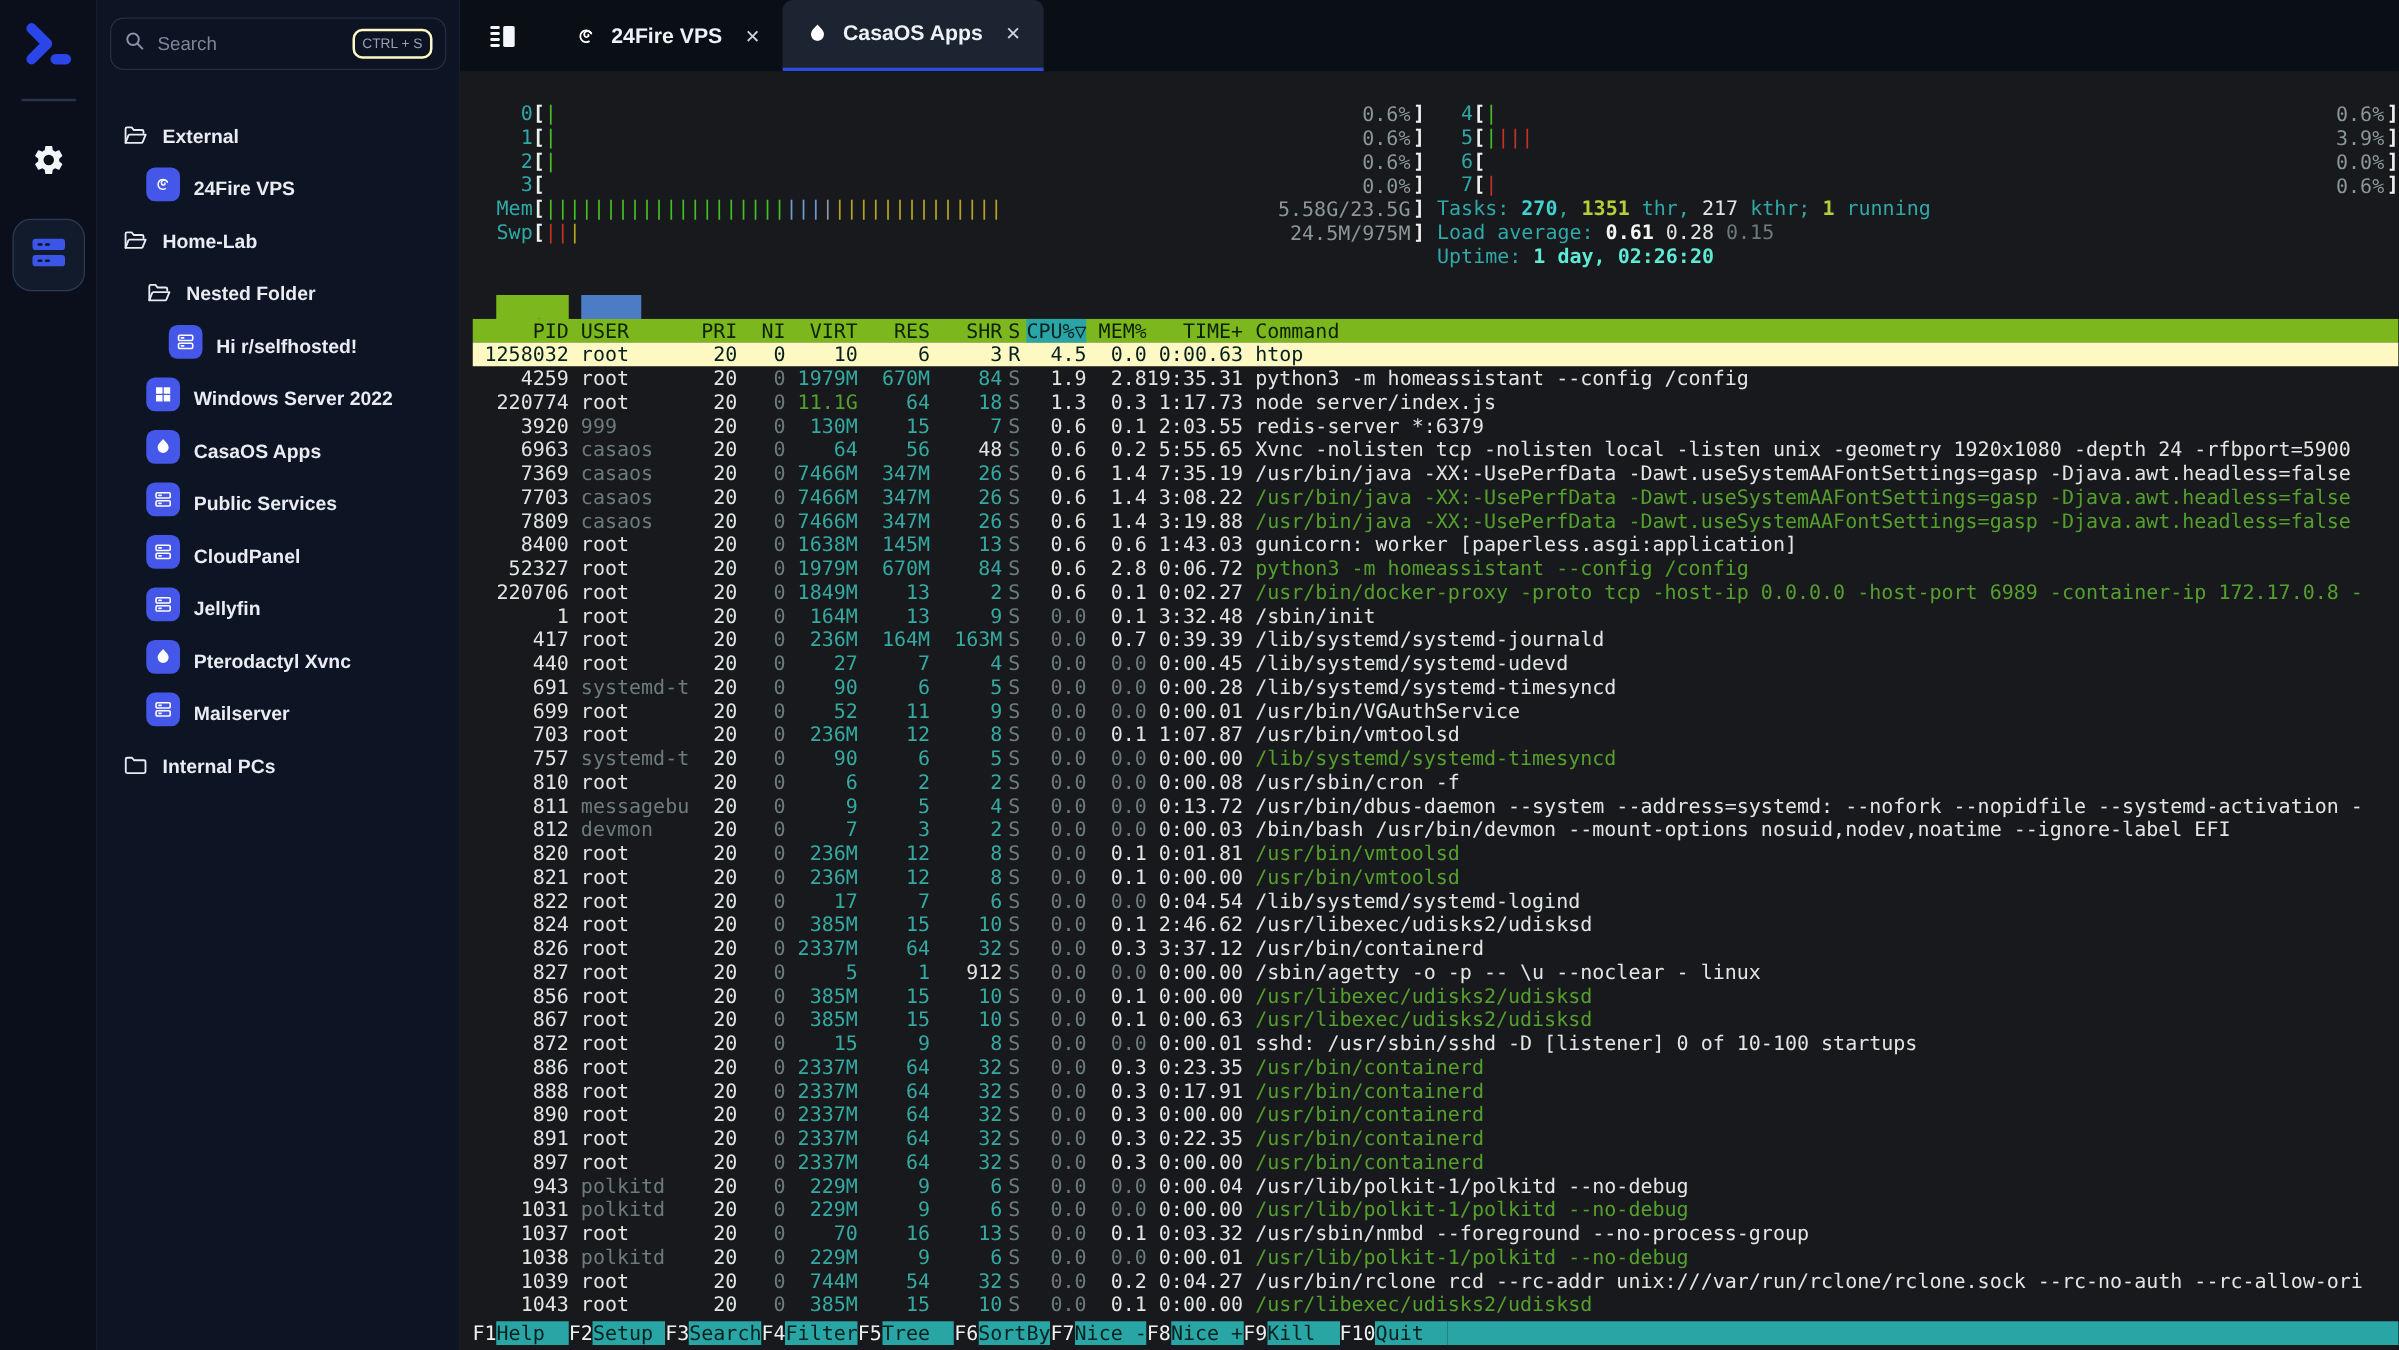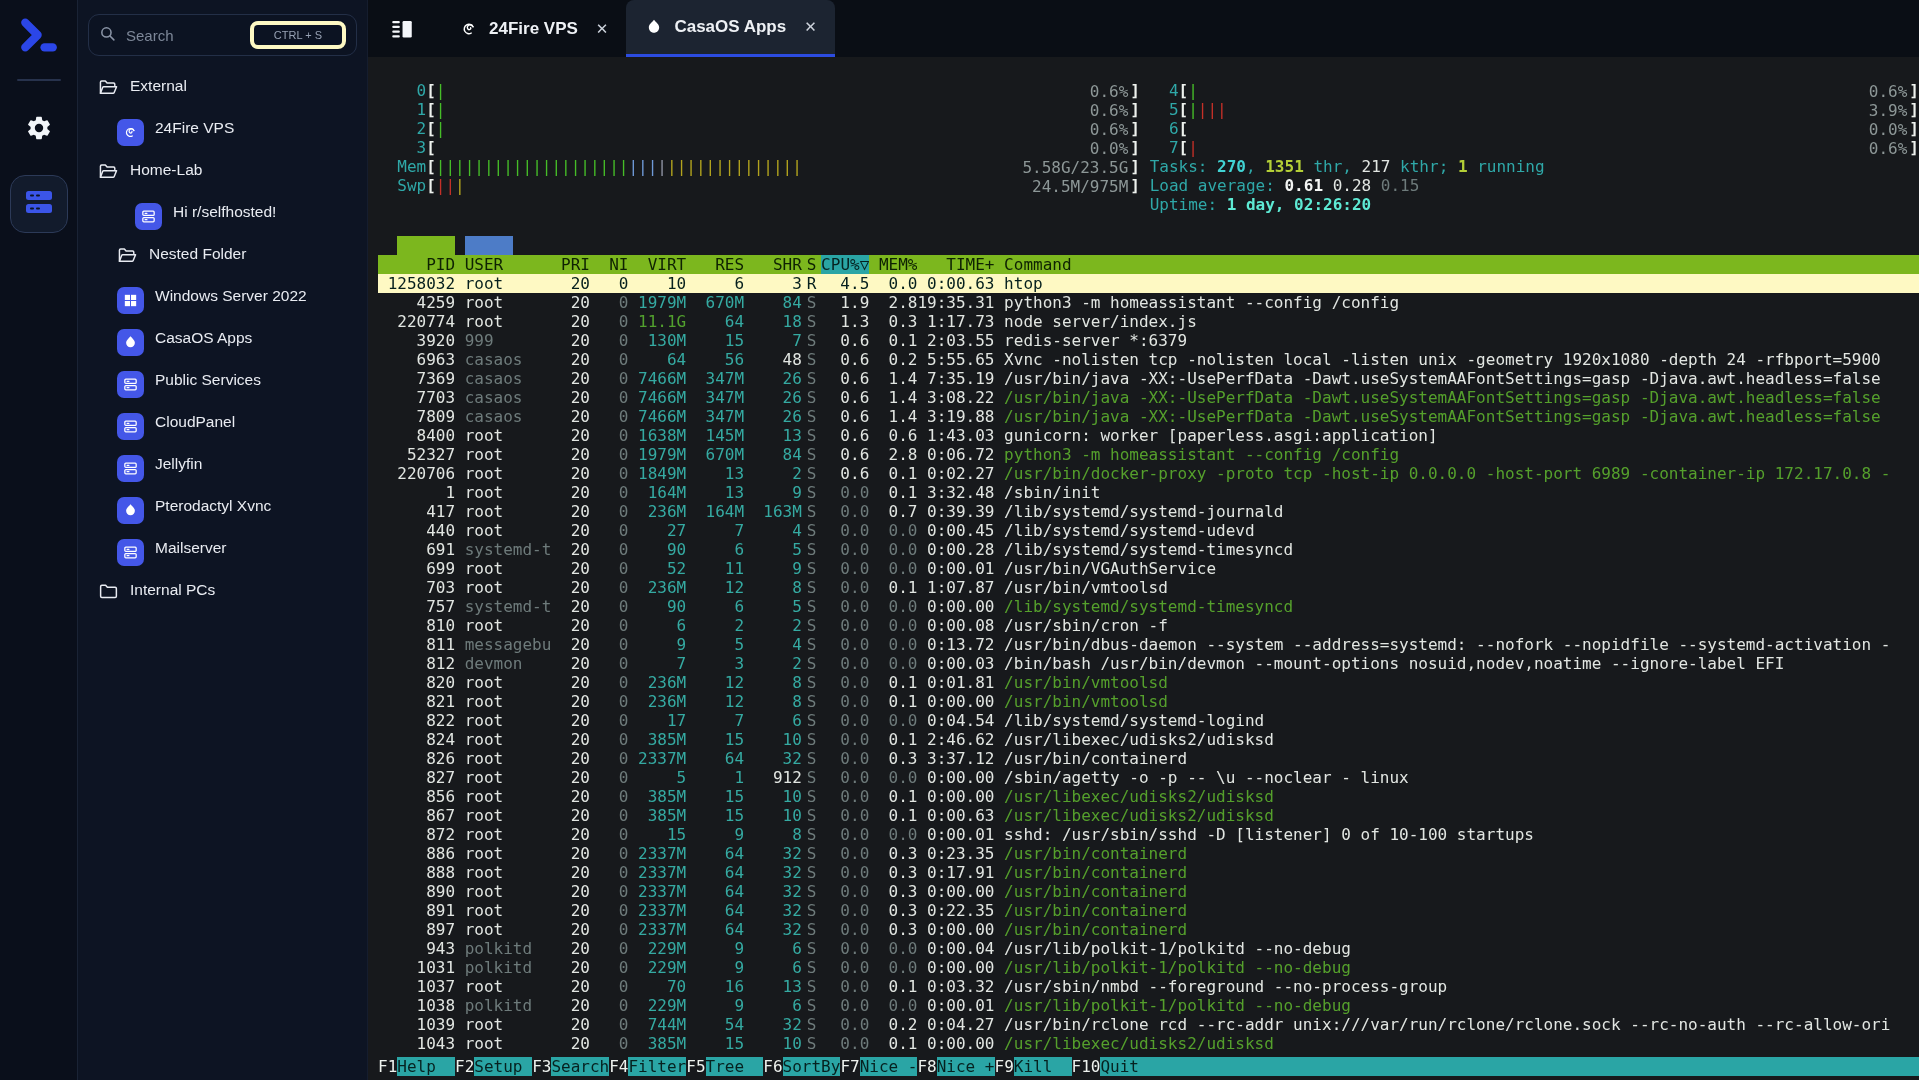--- a/index.html
+++ b/index.html
@@ -17,24 +17,24 @@
   .rail-active svg{width:32px;height:32px}
   
   .sidebar{width:290px;flex:none;background:#0d1423;border-right:1px solid #151d2e;box-sizing:border-box;
            padding:14px 10px 0 10px}
   .search{height:42px;background:#0c1322;border:1px solid #232f47;border-radius:11px;
           display:flex;align-items:center;padding:0 10px;gap:8px;box-sizing:border-box}
   .search svg{width:17px;height:17px;flex:none}
   .search input{flex:1;min-width:0;background:transparent;border:none;outline:none;
                 color:#dfe5ee;font-size:15px;font-family:"Liberation Sans",sans-serif}
   .search input::placeholder{color:#7d8798}
-  .kbd{border:4px solid #fef9c3;border-radius:8px;color:#97a1b3;font-size:11px;padding:4px 20px;white-space:nowrap}
+  .kbd{border:2px solid #fef9c3;border-radius:8px;color:#97a1b3;font-size:11px;padding:4px 6px;white-space:nowrap}
   .tree{margin-top:21px}
-  .titem{display:flex;align-items:flex-start;gap:11px;height:42px;color:#e9ecf2;font-size:15.5px;
-         font-weight:400;cursor:pointer}
+  .titem{display:flex;align-items:flex-end;gap:11px;height:42px;color:#e9ecf2;font-size:15.5px;
+         font-weight:700;cursor:pointer}
   .titem.lvl0{padding-left:10px}
   .titem.lvl1{padding-left:29px}
   .titem.lvl2{padding-left:47px}
   .ticon{display:flex;align-items:center;justify-content:center;flex:none}
   .plain-ic svg{width:21px;height:21px}
   .tile{width:27px;height:27px;border-radius:7px;background:#4457e8;display:flex;
         align-items:center;justify-content:center;flex:none}
   .tile svg{width:17px;height:17px}
   
   .main{flex:1;display:flex;flex-direction:column;min-width:0}
@@ -150,40 +150,40 @@
       </div>
       <div class="titem lvl0">
         <span class="ticon plain-ic">
           <svg viewBox="0 0 24 24" fill="none" stroke="#e8ebf2" stroke-width="1.7" stroke-linejoin="round" stroke-linecap="round">
             <path d="M2.8 18.6V5.9c0-.8.6-1.4 1.4-1.4h4.2l2 2.4h7.4c.8 0 1.4.6 1.4 1.4v1.4"></path>
             <path d="M2.8 18.6l2.5-6.6c.2-.5.7-.9 1.3-.9h14.6l-2.7 6.6c-.2.5-.7.9-1.3.9H2.8z"></path>
           </svg>
         </span>
         <span class="tlabel">Home-Lab</span>
       </div>
-      <div class="titem lvl2">
-        <span class="ticon ">
-          <span class="tile">
-            <svg viewBox="0 0 24 24" fill="none" stroke="#fff" stroke-width="1.8" stroke-linecap="round">
-              <rect x="4" y="4.5" width="16" height="6" rx="1.4"></rect>
-              <rect x="4" y="13.5" width="16" height="6" rx="1.4"></rect>
-              <path d="M7.2 7.5h2.6M7.2 16.5h2.6"></path>
-            </svg>
-          </span>
-        </span>
-        <span class="tlabel">Hi r/selfhosted!</span>
-      </div>
       <div class="titem lvl1">
         <span class="ticon plain-ic">
           <svg viewBox="0 0 24 24" fill="none" stroke="#e8ebf2" stroke-width="1.7" stroke-linejoin="round" stroke-linecap="round">
             <path d="M2.8 18.6V5.9c0-.8.6-1.4 1.4-1.4h4.2l2 2.4h7.4c.8 0 1.4.6 1.4 1.4v1.4"></path>
             <path d="M2.8 18.6l2.5-6.6c.2-.5.7-.9 1.3-.9h14.6l-2.7 6.6c-.2.5-.7.9-1.3.9H2.8z"></path>
           </svg>
         </span>
         <span class="tlabel">Nested Folder</span>
+      </div>
+      <div class="titem lvl2">
+        <span class="ticon ">
+          <span class="tile">
+            <svg viewBox="0 0 24 24" fill="none" stroke="#fff" stroke-width="1.8" stroke-linecap="round">
+              <rect x="4" y="4.5" width="16" height="6" rx="1.4"></rect>
+              <rect x="4" y="13.5" width="16" height="6" rx="1.4"></rect>
+              <path d="M7.2 7.5h2.6M7.2 16.5h2.6"></path>
+            </svg>
+          </span>
+        </span>
+        <span class="tlabel">Hi r/selfhosted!</span>
       </div>
       <div class="titem lvl1">
         <span class="ticon ">
           <span class="tile">
             <svg viewBox="0 0 24 24" fill="#fff">
               <rect x="4" y="4" width="7.3" height="7.3"></rect>
               <rect x="12.7" y="4" width="7.3" height="7.3"></rect>
               <rect x="4" y="12.7" width="7.3" height="7.3"></rect>
               <rect x="12.7" y="12.7" width="7.3" height="7.3"></rect>
             </svg>

